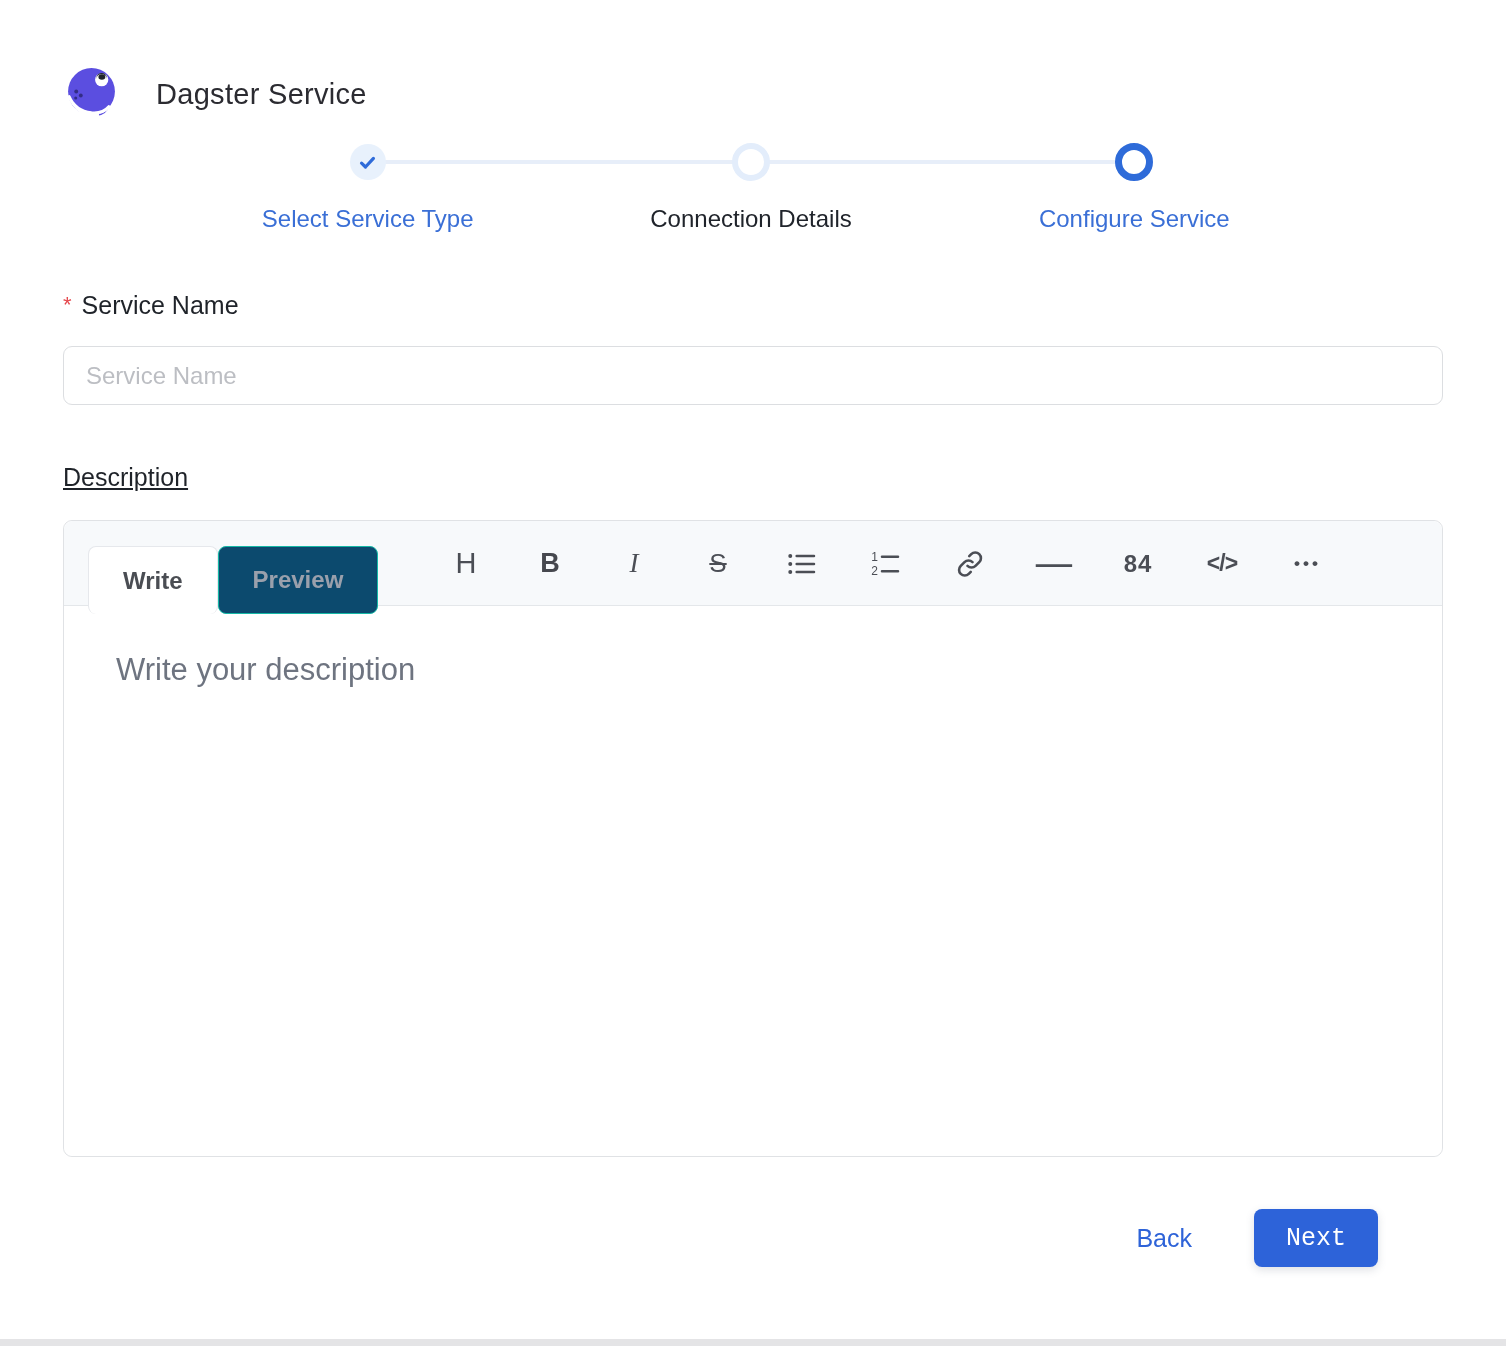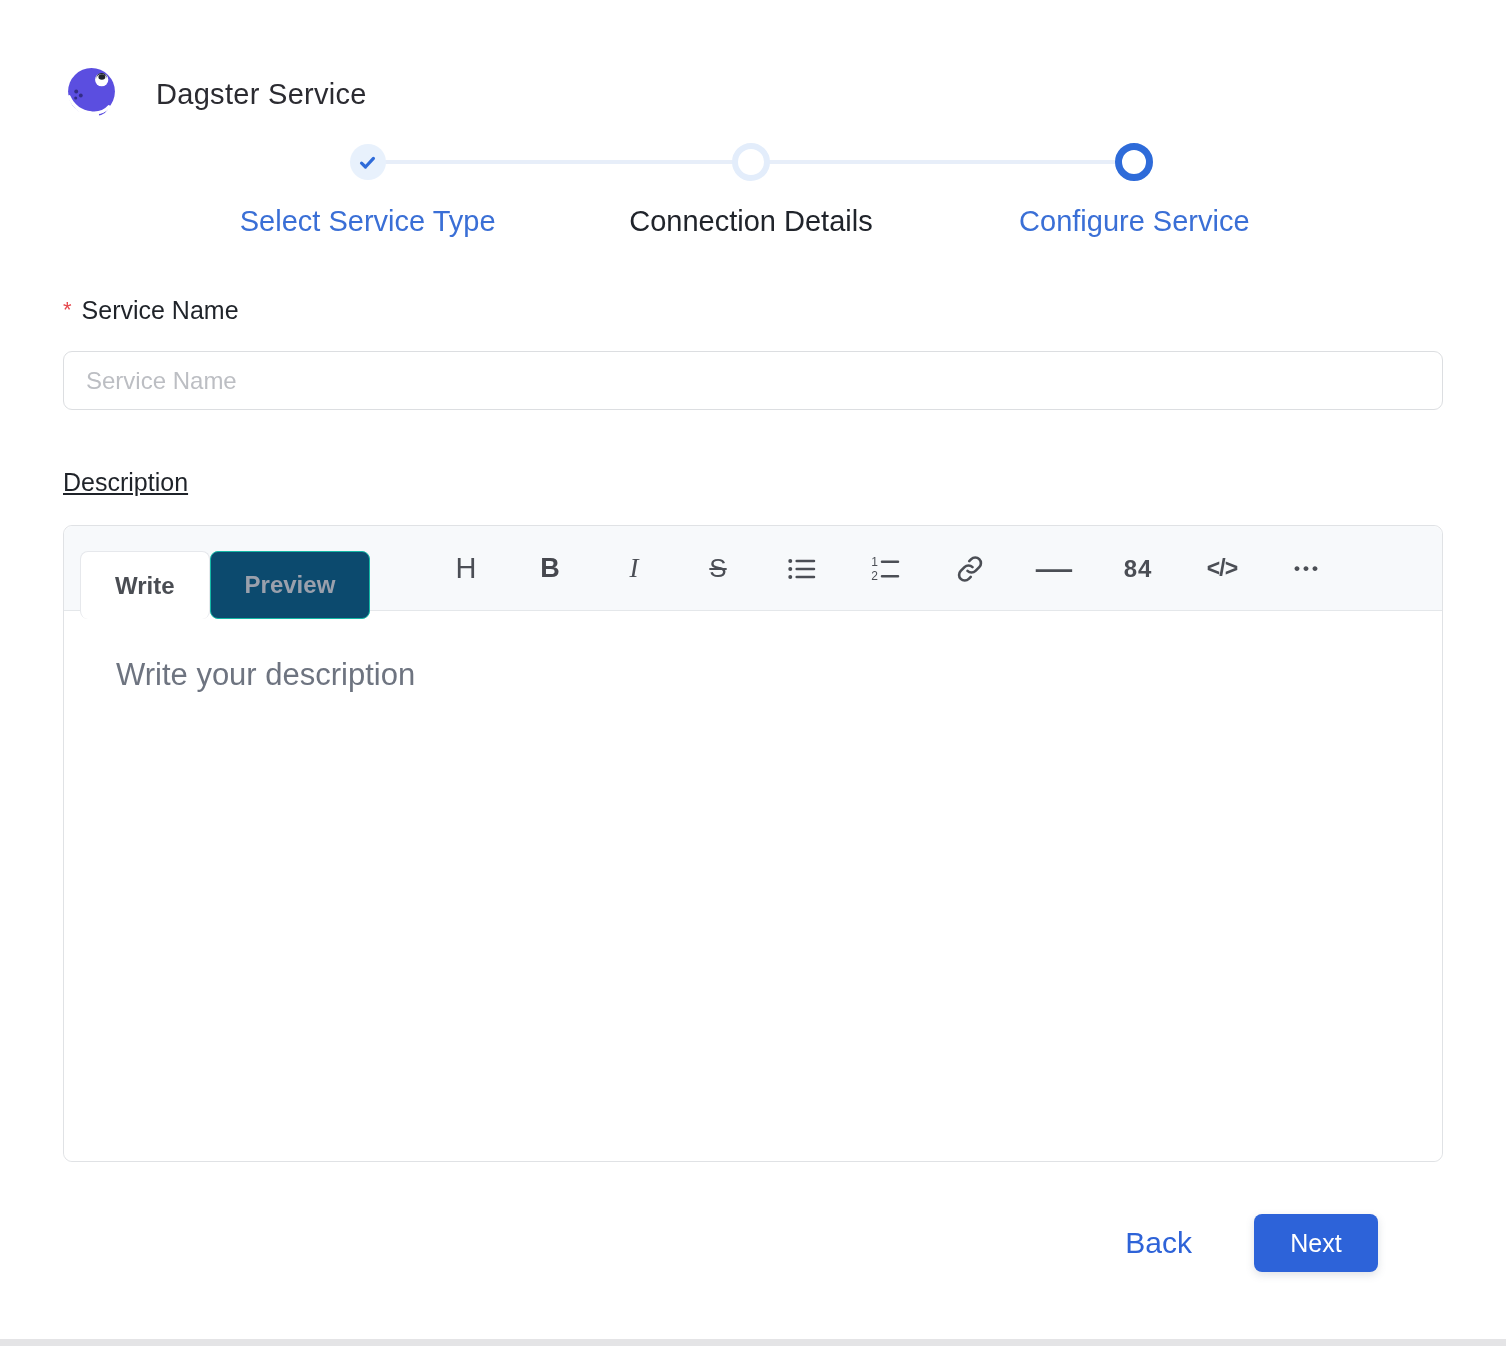--- a/index.html
+++ b/index.html
@@ -19,61 +19,61 @@
   .step { flex: 1; display: flex; flex-direction: column; align-items: center; cursor: pointer; }
   .track { position: relative; width: 100%; height: 38px; display: flex; align-items: center; justify-content: center; }
   .track::before, .track::after { content: ''; position: absolute; top: 50%; transform: translateY(-50%); height: 4px; background: #e7eef9; width: 50%; }
   .track::before { left: 0; } .track::after { right: 0; }
   .step:first-child .track::before { display: none; }
   .step:last-child  .track::after  { display: none; }
   .dot { position: relative; z-index: 1; width: 36px; height: 36px; border-radius: 50%;
          background: #e8f1fc; display: flex; align-items: center; justify-content: center; }
   .step.active .dot   { width: 38px; height: 38px; background: #fff; border: 7px solid #2e6bd9; }
   .step.upcoming .dot { width: 38px; height: 38px; background: #fff; border: 6px solid #e3edfb; }
-  .step-label { margin-top: 24px; font-size: 29px; font-weight: 500; color: #3a6fd6; white-space: nowrap; }
+  .step-label { margin-top: 24px; font-size: 24px; font-weight: 500; color: #3a6fd6; white-space: nowrap; }
   .step.upcoming .step-label { color: #20242b; }
 
   
   .form { margin: 58px 63px 0 63px; }
   .field-label { font-size: 25px; font-weight: 500; color: #1f2329; display: flex; align-items: baseline; gap: 10px; }
   .req { color: #e5484d; font-size: 22px; transform: translateY(-2px); }
   .text-input { margin-top: 26px; width: 100%; height: 59px; border: 1px solid #dcdee1; border-radius: 9px;
                 padding: 0 22px; font-size: 24px; font-family: inherit; color: #3a3f4a; outline: none; display: block; }
   .text-input::placeholder { color: #bcbec3; }
   .desc-label { margin-top: 58px; text-decoration: underline; }
 
   
   .editor { margin-top: 28px; border: 1px solid #e0e2e5; border-radius: 9px; height: 637px; background: #fff; }
   .editor-header { position: relative; height: 85px; background: #f7f9fb; border-bottom: 1px solid #e4e7ea;
                    border-radius: 9px 9px 0 0; }
-  .tabs { position: absolute; left: 16px; top: 25px; display: flex; z-index: 2; }
+  .tabs { position: absolute; left: 24px; top: 25px; display: flex; z-index: 2; }
   .tab { height: 68px; border-radius: 8px; font-family: inherit; font-size: 24px; cursor: pointer; padding: 0 34px; }
   .tab.active { background: #ffffff; border: 1px solid #e6e8ec; border-bottom: none; color: #4a4d53; font-weight: 600; }
   .tab.inactive { background: #0c4a6e; border: 1px solid #14b8a6; color: #9aa0ac; font-weight: 700; }
   .toolbar { position: absolute; left: 380px; top: 0; height: 85px; display: flex; align-items: center; gap: 40px; }
   .tb { width: 44px; height: 52px; background: none; border: none; cursor: pointer; color: #4b4e55;
         display: flex; align-items: center; justify-content: center; padding: 0; }
   .g-h  { font-size: 29px; font-weight: 500; }
   .g-b  { font-size: 27px; font-weight: 800; color: #46484e; }
   .g-i  { font-size: 27px; font-style: italic; font-family: "Liberation Serif", serif; }
   .g-s  { font-size: 26px; font-weight: 500; text-decoration: line-through; }
   .g-hr { font-size: 28px; font-weight: 700; transform: scaleX(1.3); }
   .g-q  { font-size: 24px; font-weight: 700; letter-spacing: 1px; }
   .g-c  { font-size: 23px; font-weight: 600; letter-spacing: -1px; }
   .g-m  { font-size: 17px; font-weight: 700; letter-spacing: 3px; padding-left: 3px; }
   .editor-body { display: block; width: 100%; height: 550px; border: none; outline: none; resize: none;
                  border-radius: 0 0 9px 9px; padding: 46px 52px; font-family: inherit; font-size: 31px; color: #3a3f4a; }
   .editor-body::placeholder { color: #6e7480; }
 
   
   .footer { margin: 52px 65px 0 0; display: flex; justify-content: flex-end; align-items: center; gap: 48px; }
-  .back-btn { background: none; border: none; color: #2e63d8; font-size: 30px; font-weight: 500;
+  .back-btn { background: none; border: none; color: #2e63d8; font-size: 25px; font-weight: 500;
               font-family: inherit; cursor: pointer; padding: 10px 14px; }
   .next-btn { width: 124px; height: 58px; background: #2d63d9; border: none; border-radius: 8px; color: #ffffff;
-              font-size: 25px; font-weight: 500; font-family: Liberation Sans, sans-serif; cursor: pointer;
+              font-size: 25px; font-weight: 500; font-family: Liberation Mono, monospace; cursor: pointer;
               box-shadow: 0 3px 8px rgba(80, 90, 110, 0.18); }
 
   .bottom-strip { position: absolute; left: 0; right: 0; bottom: 0; height: 7px; background: #e4e4e6; }
 </style>
 </head>
 <body>
 
 <header class="app-header">
   <span class="logo">
     <svg viewBox="0 0 56 56" width="57" height="57">

